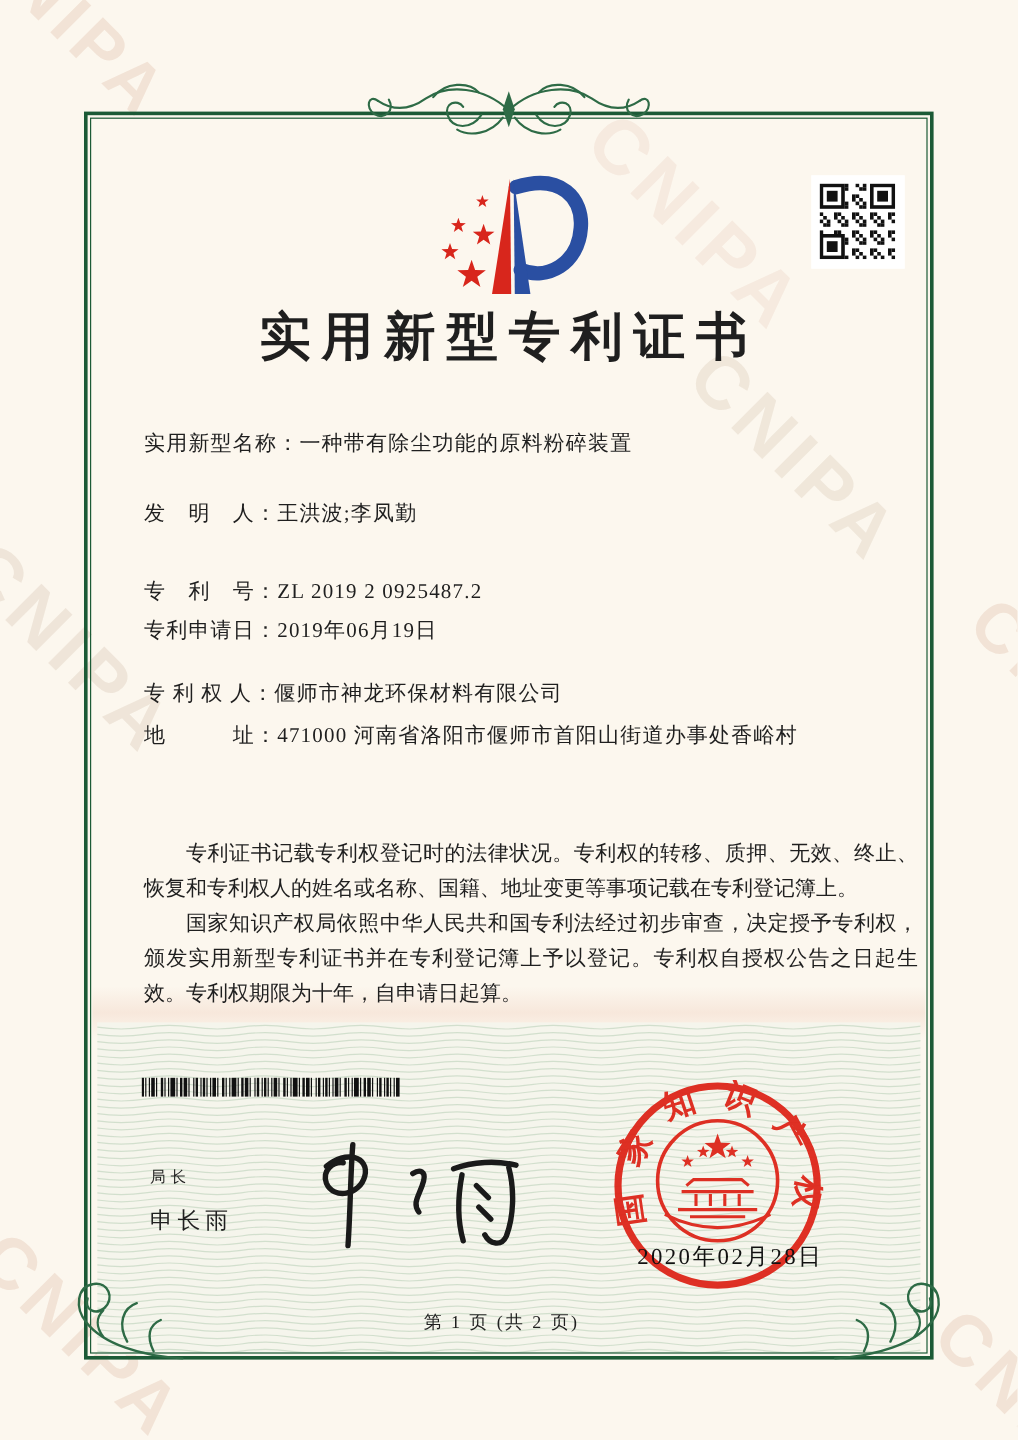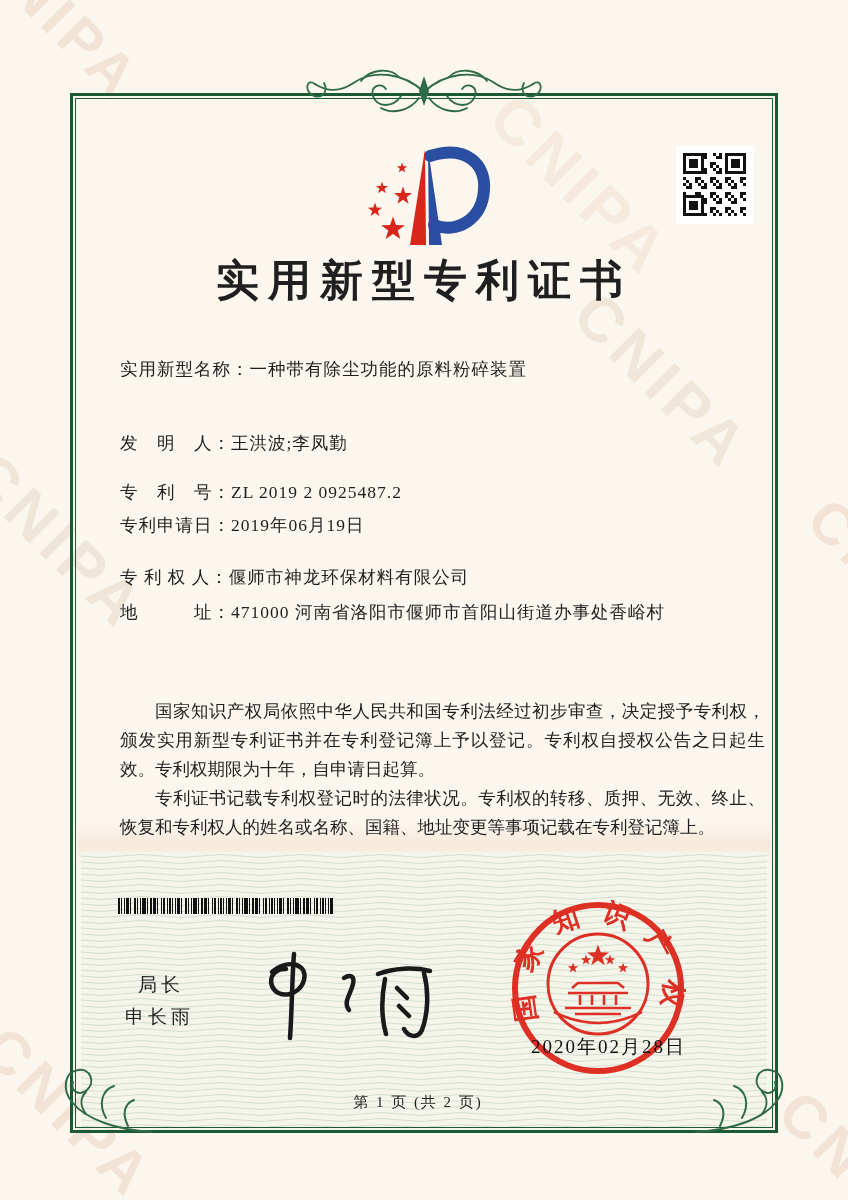--- a/index.html
+++ b/index.html
@@ -30,21 +30,21 @@
        letter-spacing:1px;z-index:5;white-space:nowrap;}
   .row .lbl{display:inline-block;}
   .row .val{display:inline-block;}
   .pair2{position:absolute;left:317px;top:0;}
   
   #body-text{left:120px;top:697px;width:645px;z-index:5;font-size:17.5px;
              line-height:29px;text-align:justify;}
   #body-text p{margin:0;text-indent:2em;}
   
   #barcode{left:118px;top:898px;z-index:5;}
-  #sig-title{left:138px;top:972px;font-size:19px;z-index:6;
+  #sig-title{left:125px;top:972px;font-size:13px;z-index:6;
              font-family:"Liberation Sans","DejaVu Sans",sans-serif;letter-spacing:4px;}
   #sig-name{left:125px;top:1004px;font-size:19px;z-index:6;
             font-family:"Liberation Sans","DejaVu Sans",sans-serif;letter-spacing:4px;}
   #signature{left:248px;top:948px;z-index:6;}
   #seal{left:510px;top:900px;z-index:6;opacity:.94;}
   #seal-date{left:531px;top:1034px;font-size:19px;letter-spacing:2px;z-index:7;color:#111;}
   #page-num{left:0;top:1093px;width:812px;text-align:center;font-size:15px;
             letter-spacing:2px;z-index:5;padding-left:12px;}
   #cont-box{left:330px;top:1138px;width:155px;height:30px;background:#fffdf8;z-index:5;
             display:flex;align-items:center;justify-content:center;
@@ -275,39 +275,39 @@
         <rect x="3" y="45" width="15" height="15" fill="#fff"></rect>
         <rect x="6" y="48" width="9" height="9" fill="#111"></rect>
       </svg>
   </div>
 
   <div id="title" class="abs">实用新型专利证书</div>
 
   <div class="row" style="top:357px;">
     <span class="lbl">实用新型名称：</span><span class="val">一种带有除尘功能的原料粉碎装置</span>
   </div>
-  <div class="row" style="top:431px;">
+  <div class="row" style="top:415px;">
     <span class="lbl">发　明　人：</span><span class="val">王洪波;李凤勤</span>
   </div>
   <div class="row" style="top:480px;">
     <span class="lbl">专　利　号：</span><span class="val">ZL 2019 2 0925487.2</span>
   </div>
   <div class="row" style="top:513px;">
     <span class="lbl">专利申请日：</span><span class="val">2019年06月19日</span>
   </div>
   <div class="row" style="top:565px;">
     <span class="lbl">专 利 权 人：</span><span class="val">偃师市神龙环保材料有限公司</span>
   </div>
   <div class="row" style="top:600px;font-family:Liberation Serif, serif;">
     <span class="lbl">地　　　址：</span><span class="val">471000 河南省洛阳市偃师市首阳山街道办事处香峪村</span>
   </div>
 
   <div id="body-text" class="abs">
+    <p>专利证书记载专利权登记时的法律状况。专利权的转移、质押、无效、终止、恢复和专利权人的姓名或名称、国籍、地址变更等事项记载在专利登记簿上。</p>
     <p>国家知识产权局依照中华人民共和国专利法经过初步审查，决定授予专利权，颁发实用新型专利证书并在专利登记簿上予以登记。专利权自授权公告之日起生效。专利权期限为十年，自申请日起算。</p>
-    <p>专利证书记载专利权登记时的法律状况。专利权的转移、质押、无效、终止、恢复和专利权人的姓名或名称、国籍、地址变更等事项记载在专利登记簿上。</p>
   </div>
 
   <svg id="barcode" class="abs" width="220" height="16" xmlns="http://www.w3.org/2000/svg">
       <rect x="0" y="0" width="2" height="16" fill="#111"></rect>
       <rect x="3" y="0" width="1" height="16" fill="#111"></rect>
       <rect x="6" y="0" width="1" height="16" fill="#111"></rect>
       <rect x="8" y="0" width="3" height="16" fill="#111"></rect>
       <rect x="12" y="0" width="1" height="16" fill="#111"></rect>
       <rect x="16" y="0" width="2" height="16" fill="#111"></rect>
       <rect x="19" y="0" width="1" height="16" fill="#111"></rect>

